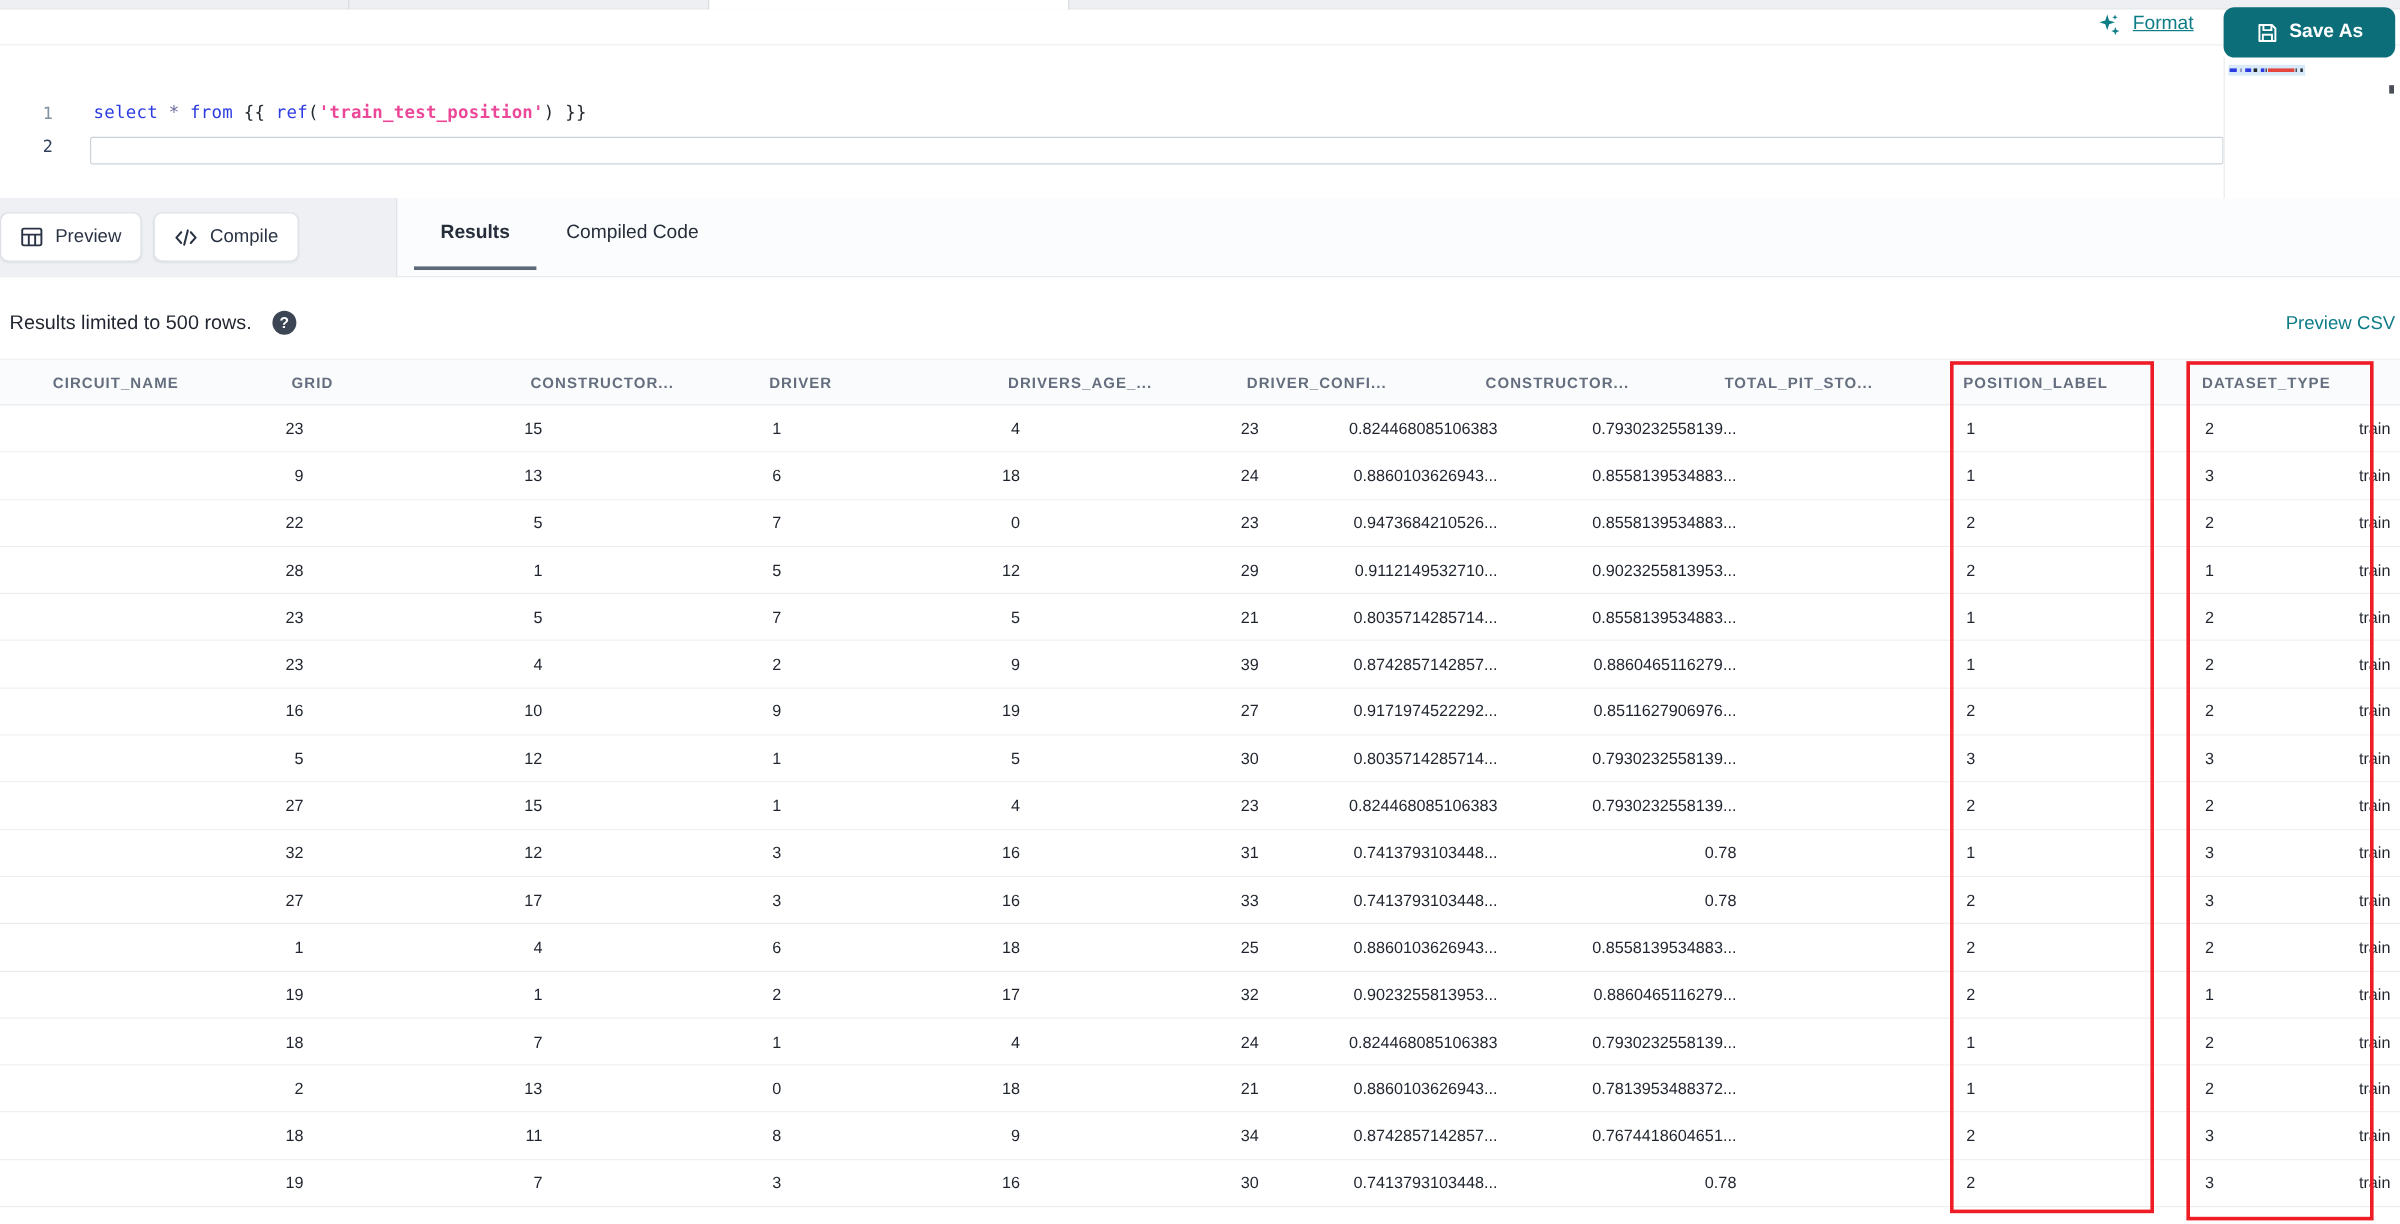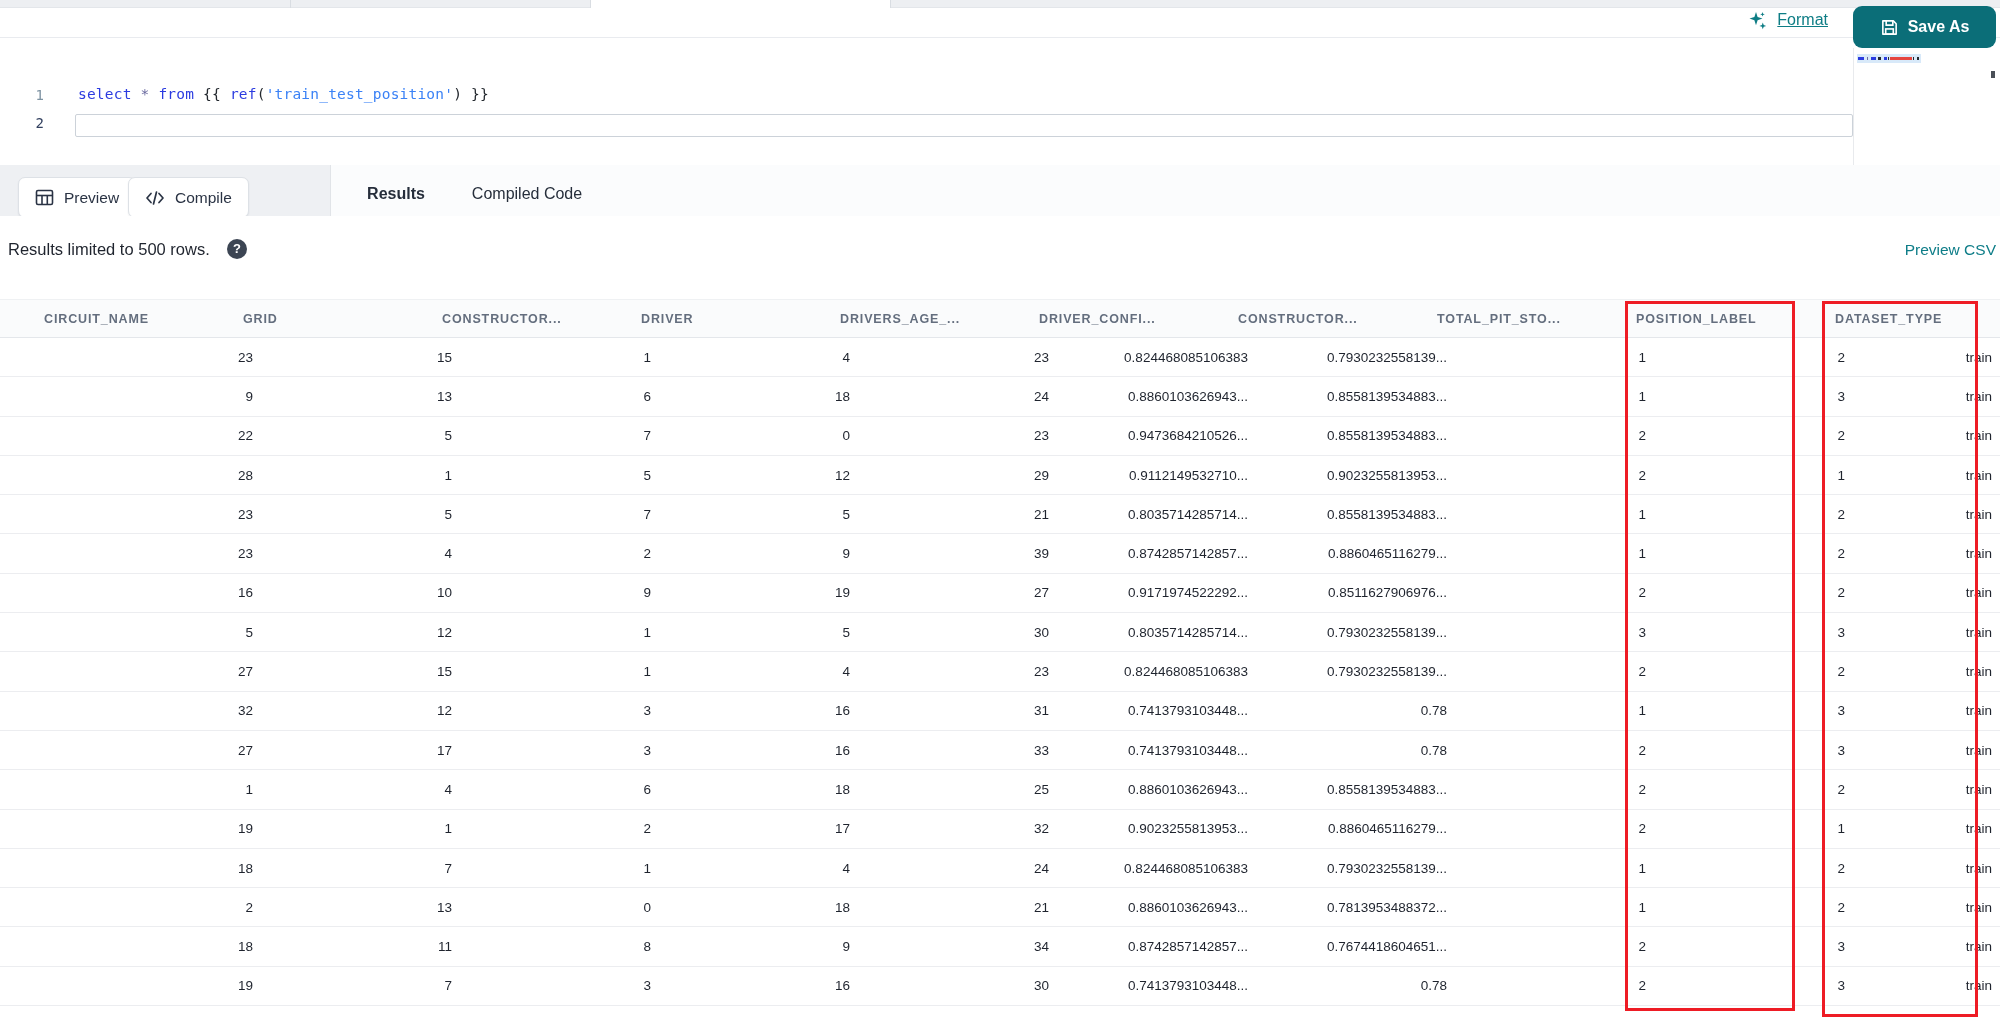--- a/index.html
+++ b/index.html
@@ -28,49 +28,49 @@
   .editor { position:absolute; top:38px; left:0; width:2000px; height:127px; background:#fff; }
   .ln { position:absolute; left:22px; width:22px; text-align:right;
     font-family:"DejaVu Sans Mono", monospace; font-size:14px; }
   .ln1 { top:49px; color:#7e93a3; }
   .ln2 { top:77px; color:#32405f; }
   .codeline { position:absolute; left:78px; top:48px; font-family:"DejaVu Sans Mono", monospace;
     font-size:14.5px; white-space:pre; letter-spacing:0.2px; }
   .tok-kw { color:#2b3be0; }
   .tok-op { color:#6a6a9f; }
   .tok-fn { color:#2b3be0; }
-  .tok-str { color:#3b82f6; }
+  .tok-str { color:#ec4899;font-weight:bold; }
   .tok-pl { color:#24292f; }
   .line2box { position:absolute; left:75px; top:76px; width:1778px; height:23px;
     border:1px solid #ccd2d9; border-radius:2px; background:#ffffff; }
   .minimap { position:absolute; left:1853px; top:10px; width:144px; height:125px;
     background:#ffffff; border-left:1px solid #e8eaed; }
   .mm-line { position:absolute; left:3px; top:6px; height:9px; width:64px; background:#d8e9f9;
     display:flex; align-items:center; padding:0 1px; }
   .mm-line span { display:inline-block; height:3px; }
   .mm-speck { position:absolute; right:2px; top:23px; width:4px; height:7px; background:#4a4f57; }
 
   
   .action-strip { position:absolute; top:165px; left:0; width:2000px; height:66px;
     background:#fbfcfd; border-bottom:1px solid #e8eaed; }
   .left-zone { position:absolute; left:0; top:0; width:331px; height:66px;
     background:#eef0f3; border-right:1px solid #e1e4e8; }
   .btn { position:absolute; top:12px; height:41px; background:#ffffff; border:1px solid #dde1e6;
     border-radius:7px; box-shadow:0 1px 2px rgba(20,30,50,0.07); display:flex; align-items:center;
     gap:10px; padding:0 16px; font-size:15.5px; color:#2a3344; font-weight:400; cursor:pointer; }
-  .btn-preview { left:18px;text-align:center; }
+  .btn-preview { left:0;text-align:center; }
   .btn-compile { left:128px; }
   .tab { position:absolute; top:0; height:58px; line-height:58px; font-size:16px;
     color:#262e3b; cursor:pointer; text-align:center; }
   .tab-results { left:345px; width:102px;font-weight:bold; }
   .tab-compiled { left:467px; width:120px; }
   .tab-underline { position:absolute; left:345px; top:57px; width:102px; height:3px; background:#5d6878; }
 
   
-  .results-note { position:absolute; top:216px; left:0; width:2000px; height:67px; background:#ffffff; }
+  .results-note { position:absolute; top:236px; left:0; width:2000px; height:67px; background:#ffffff; }
   .note-text { position:absolute; left:8px; top:24px; font-size:16.5px; color:#1f242e; }
   .help-icon { position:absolute; left:227px; top:23px; width:20px; height:20px; border-radius:50%;
     background:#3c4553; color:#ffffff; font-size:13px; font-weight:700; text-align:center;
     line-height:20px; cursor:pointer; }
   .dl-link { position:absolute; right:4px; top:25px; font-size:15.5px; color:#0e7d88; cursor:pointer; }
 
   
   .grid-table { position:absolute; top:299px; left:0; width:2000px; }
   .header-row { height:39px; background:#fafbfc; border-top:1px solid #eff1f3; border-bottom:1px solid #e4e7eb;
     display:grid; grid-template-columns:repeat(9,199px) 1fr; padding-left:44px; align-items:center;

